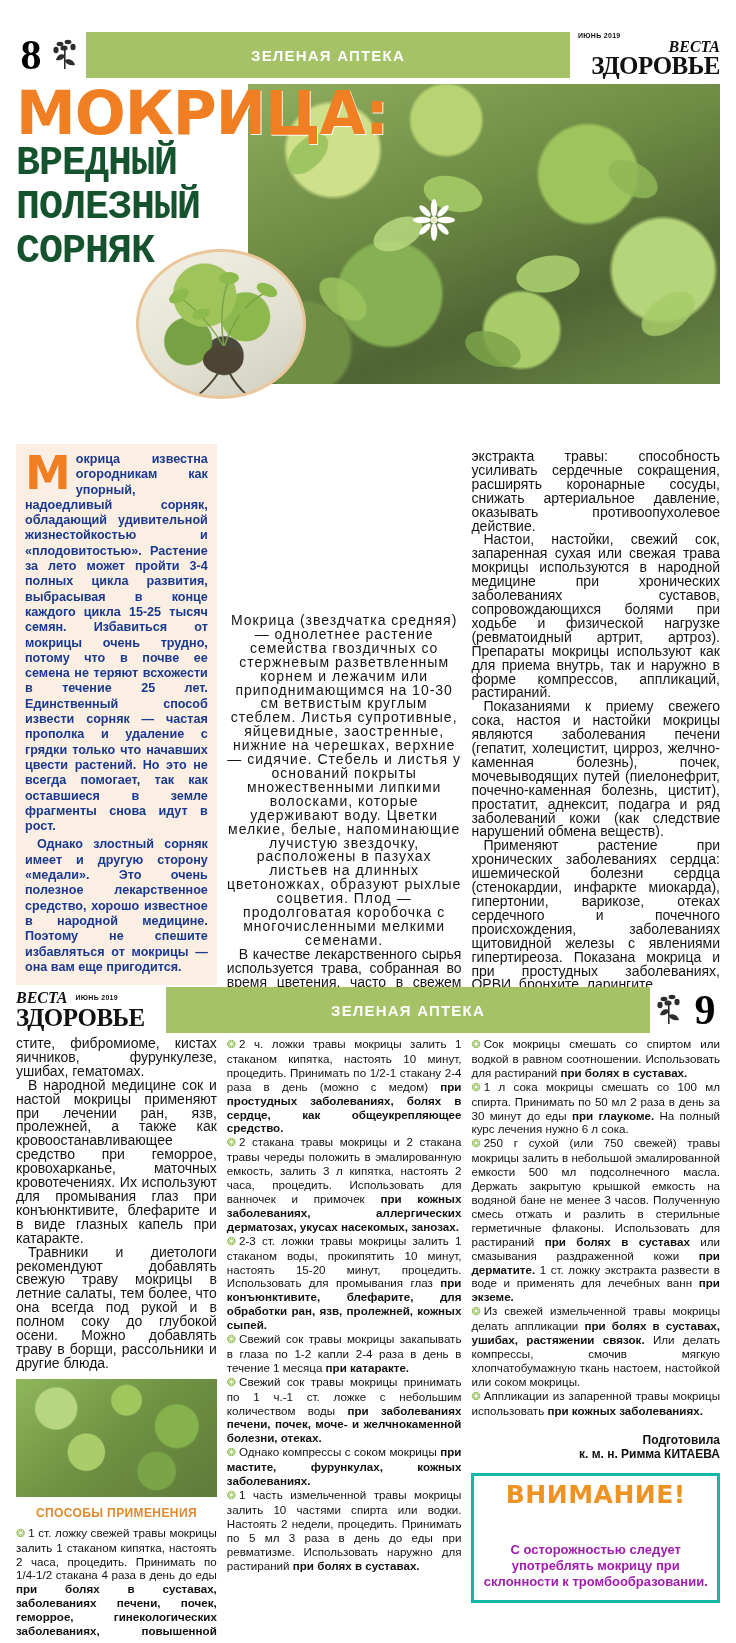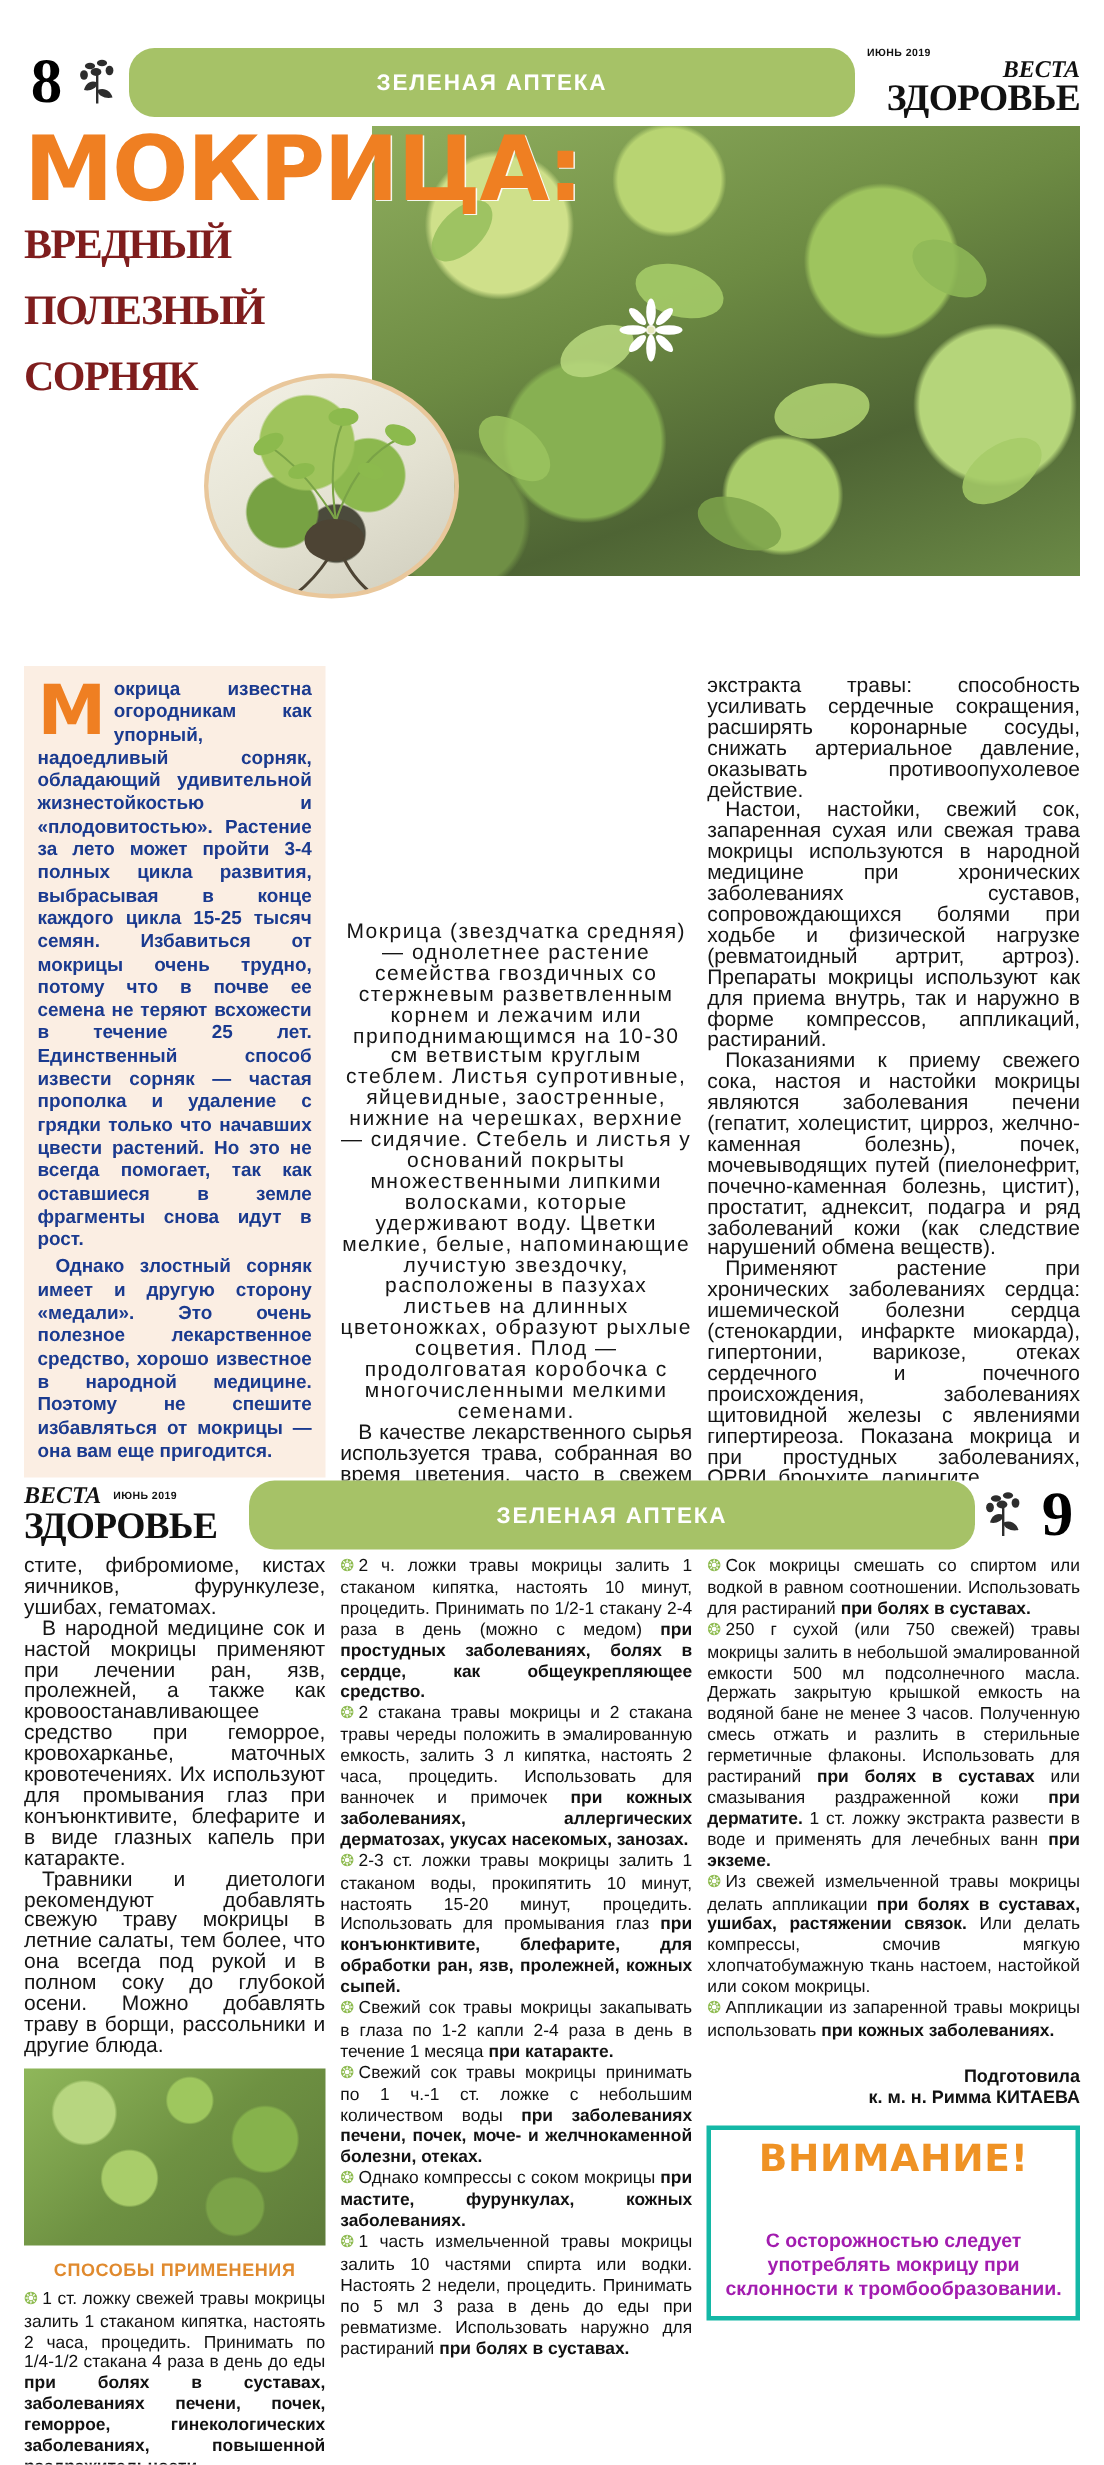--- a/index.html
+++ b/index.html
@@ -30,21 +30,20 @@
     font-weight: bold; font-size: 42px; line-height: 46px;
     width: 30px; text-align: center; color: #000;
   }
   .mh-logo-mark {
     width: 40px; display:flex; align-items:center; justify-content:center;
   }
   .mh-band {
     flex: 1; background: #a6c267;
     display: flex; align-items: center; justify-content: center;
     position: relative;
-    border-radius: 17px;
   }
   .mh-band-title {
     color: #ffffff; font-weight: bold; font-size: 15px;
     letter-spacing: 1.2px;
   }
   .mh-right {
     width: 150px; display: flex; flex-direction: column;
     justify-content: center; align-items: flex-end; padding-left: 6px;
   }
   .mh-date {
@@ -93,23 +92,23 @@
       linear-gradient(160deg, #8fae5e 0%, #6d8b43 40%, #4e6434 70%, #6b8a46 100%);
   }
   .hero-title { position: absolute; left: 0; top: 0; z-index: 3; }
   .ht-line1 {
     font-family: "DejaVu Sans", sans-serif;
     font-weight: bold; font-size: 60px; line-height: 58px;
     color: #ef7f22; letter-spacing: -1px;
     text-shadow: 1px 1px 0 rgba(255,255,255,.9);
   }
   .ht-line {
-    font-family: Liberation Serif, serif;
-    font-weight: bold; font-size: 28px; line-height: 44px;
-    color: #7f1d1d; letter-spacing: -1px;
+    font-family: Liberation Mono, monospace;
+    font-weight: bold; font-size: 40px; line-height: 44px;
+    color: #14532d; letter-spacing: -1px;
     text-shadow: 1px 1px 0 rgba(255,255,255,.9);
   }
   .hero-inset {
     position: absolute; left: 120px; top: 165px; width: 170px; height: 150px;
     border-radius: 50%; border: 3px solid #e9c79b; z-index: 4;
     background:
       radial-gradient(circle at 40% 30%, #9fc45c 0 22%, transparent 23%),
       radial-gradient(circle at 65% 45%, #8cb84e 0 18%, transparent 19%),
       radial-gradient(circle at 30% 62%, #77a243 0 16%, transparent 17%),
       radial-gradient(circle at 52% 72%, #4b4a3c 0 14%, transparent 15%),
@@ -387,20 +386,23 @@
         </p>
       </div>
     </div>
 
     <div class="col col-3">
       <div class="bullet-list">
         <p class="bl-item">
           <span class="bullet-glyph">❂</span><span>Сок мокрицы смешать со спиртом или водкой в равном соотношении. Использовать для растираний </span><span class="b">при болях в суставах.</span>
         </p>
         <p class="bl-item">
+          <span class="bullet-glyph">❂</span><span>1 л сока мокрицы смешать со 100 мл спирта. Принимать по 50 мл 2 раза в день за 30 минут до еды </span><span class="b">при глаукоме.</span><span> На полный курс лечения нужно 6 л сока.</span>
+        </p>
+        <p class="bl-item">
           <span class="bullet-glyph">❂</span><span>250 г сухой (или 750 свежей) травы мокрицы залить в небольшой эмалированной емкости 500 мл подсолнечного масла. Держать закрытую крышкой емкость на водяной бане не менее 3 часов. Полученную смесь отжать и разлить в стерильные герметичные флаконы. Использовать для растираний </span><span class="b">при болях в суставах</span><span> или смазывания раздраженной кожи </span><span class="b">при дерматите.</span><span> 1 ст. ложку экстракта развести в воде и применять для лечебных ванн </span><span class="b">при экземе.</span>
         </p>
         <p class="bl-item">
           <span class="bullet-glyph">❂</span><span>Из свежей измельченной травы мокрицы делать аппликации </span><span class="b">при болях в суставах, ушибах, растяжении связок.</span><span> Или делать компрессы, смочив мягкую хлопчатобумажную ткань настоем, настойкой или соком мокрицы.</span>
         </p>
         <p class="bl-item">
           <span class="bullet-glyph">❂</span><span>Аппликации из запаренной травы мокрицы использовать </span><span class="b">при кожных заболеваниях.</span>
         </p>
       </div>
 

